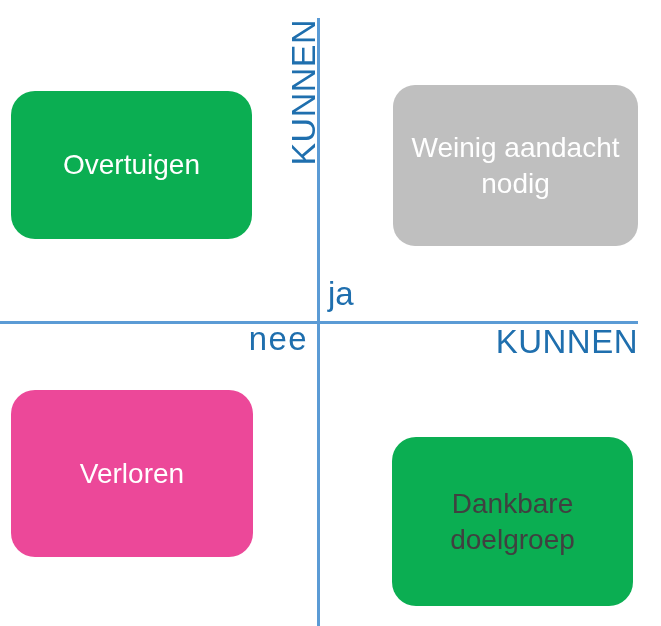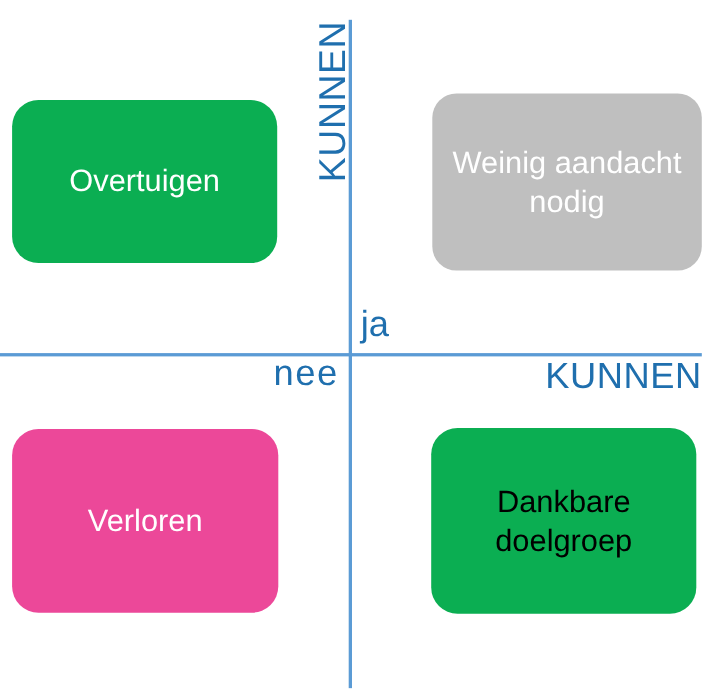--- a/index.html
+++ b/index.html
@@ -125,17 +125,17 @@
   </div>
 
   <div class="qbox" id="box-weinig" style="background: rgb(191, 191, 191); color: rgb(255, 255, 255);">
     <span>Weinig aandacht nodig</span>
   </div>
 
   <div class="qbox" id="box-verloren" style="background: #ec4899; color: rgb(255, 255, 255);">
     <span>Verloren</span>
   </div>
 
-  <div class="qbox" id="box-dankbare" style="background: rgb(11, 174, 82); color: #000000;">
+  <div class="qbox" id="box-dankbare" style="background: rgb(11, 174, 82); color: #404040; margin-top: 48px;">
     <span>Dankbare doelgroep</span>
   </div>
 
 </div>
 
 </body></html>

